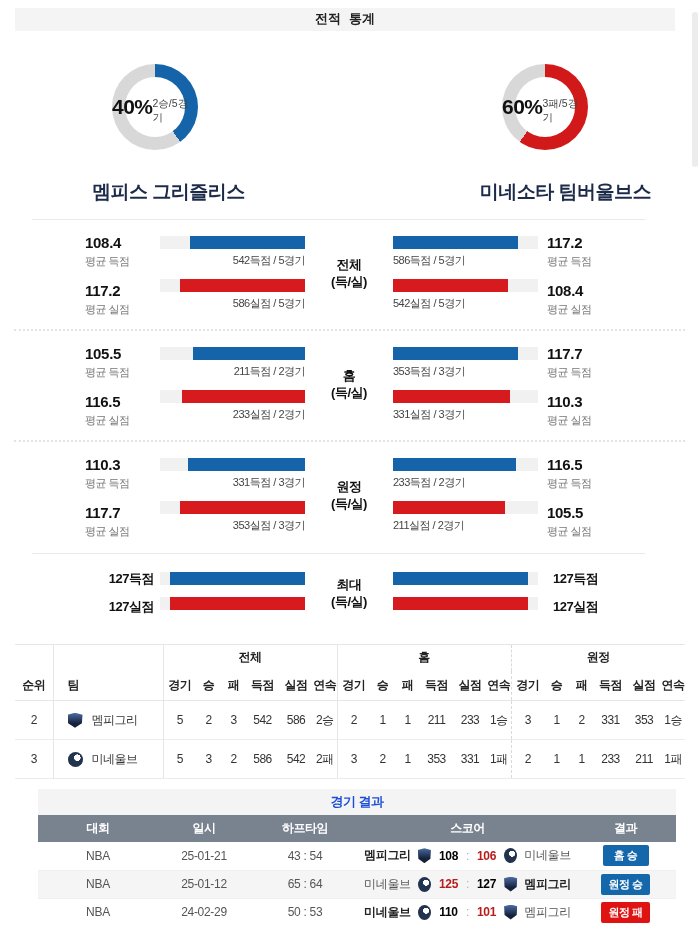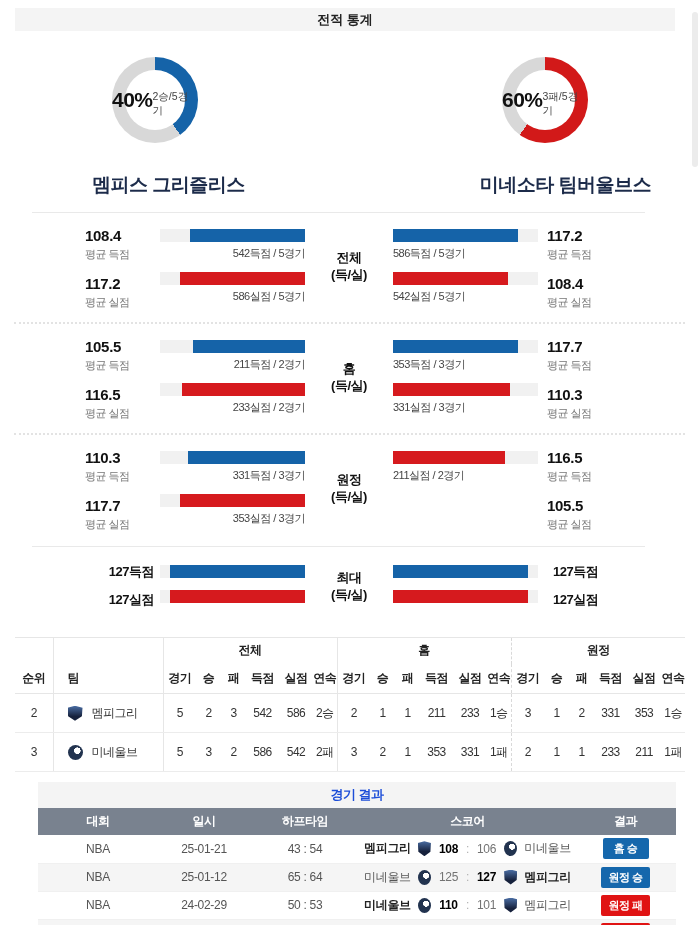--- a/index.html
+++ b/index.html
@@ -6,21 +6,21 @@
   html,body { background:#fff; }
   body {
     width:699px; height:925px; position:relative; overflow:hidden;
     font-family:"Liberation Sans","DejaVu Sans",sans-serif; color:#222;
   }
   
   .band {
     background:#f4f4f4; height:23px; line-height:23px; text-align:center;
     font-size:13px; font-weight:bold; color:#222;
   }
-  .band.top { margin:8px 24px 0 15px; }
+  .band.top { margin:8px 24px 7px 15px;font-family:Liberation Mono, monospace; }
   
   .scroll-pill {
     position:absolute; top:12px; right:1px; width:6px; height:155px;
     background:#ececec; border-radius:3px;
   }
   
   .donut-row { display:flex; justify-content:space-between; padding:26px 111px 0 112px; }
   .donut {
     width:86px; height:86px; border-radius:50%; position:relative;
     background:conic-gradient(var(--c) var(--pct), #d8d8d8 0);
@@ -97,21 +97,21 @@
   .results td { height:28px; font-size:12px; color:#555; text-align:center;
     border-bottom:1px solid #f0f0f0; letter-spacing:-0.3px; }
   .results tr.alt td { background:#f5f5f5; }
   .score-box { display:flex; align-items:center; justify-content:center; gap:7px; }
   .sname { width:58px; color:#555; }
   .sname.l { text-align:right; }
   .sname.r { text-align:left; }
   .win .sname, .sname.win { color:#222; font-weight:bold; }
   .snum { font-weight:bold; width:24px; }
   .snum.win { color:#000000; }
-  .snum.lose { color:#737373; font-weight:normal; }
+  .snum.lose { color:#b91c1c; font-weight:bold; }
   .colon { color:#b0b0b0; }
   .badge { display:inline-block; min-width:46px; padding:3px 7px; border-radius:2px;
     color:#fff; font-size:11px; font-weight:bold; letter-spacing:-0.5px; }
   .badge.blue { background:#1567ac; }
   .badge.red  { background:#e01313; }
 </style>
 </head>
 <body>
 
 <div class="band top">전적 통계</div>
@@ -275,20 +275,26 @@
           <div class="fill red" style="width: 86%;"></div>
         </div>
       <div class="bsub">353실점 / 3경기</div>
     </div>
   </div>
   <div class="ccol">
     <div>원정</div>
     <div>(득/실)</div>
   </div>
   <div class="bcol r">
+    <div class="bunit">
+      <div class="track">
+          <div class="fill blue" style="width: 85%;"></div>
+        </div>
+      <div class="bsub">233득점 / 2경기</div>
+    </div>
     <div class="bunit">
       <div class="track">
           <div class="fill red" style="width: 77%;"></div>
         </div>
       <div class="bsub">211실점 / 2경기</div>
     </div>
   </div>
   <div class="vcol r">
     <div class="vblock">
       <div class="vval">116.5</div>

